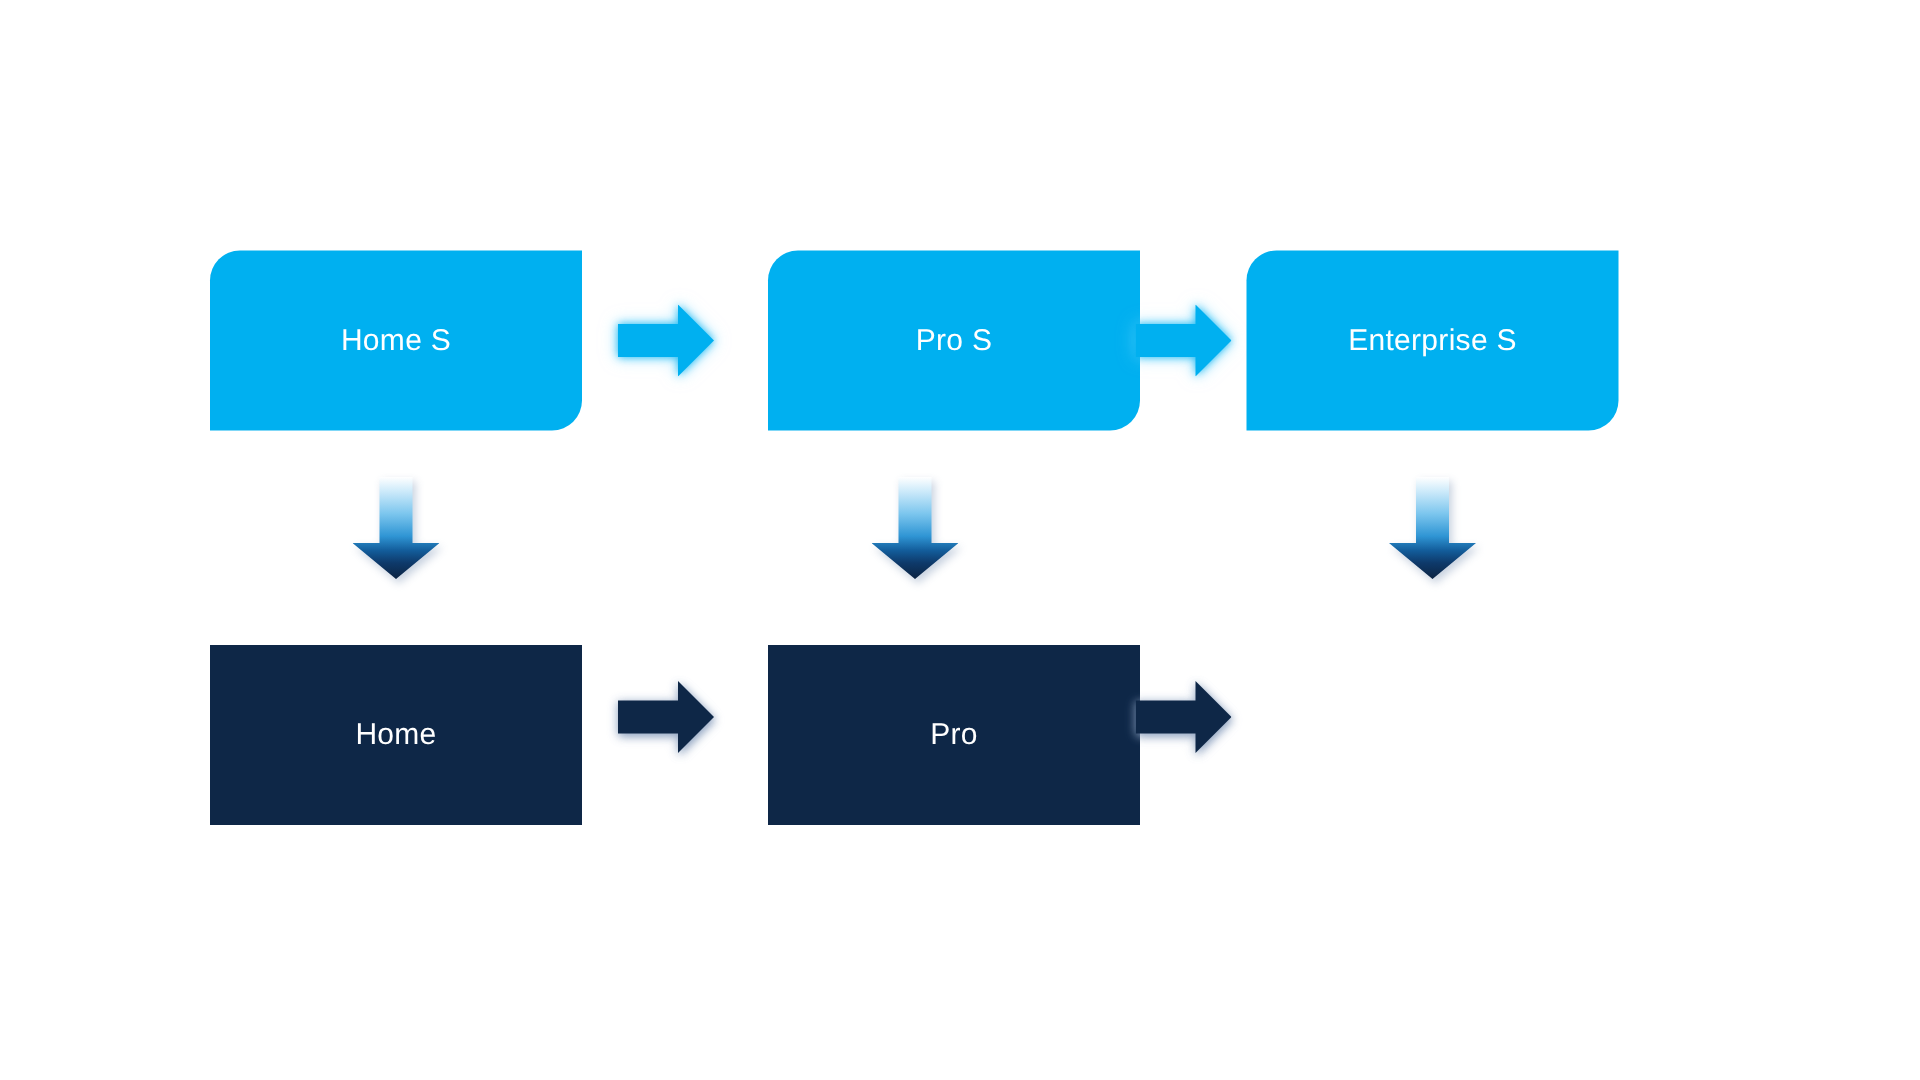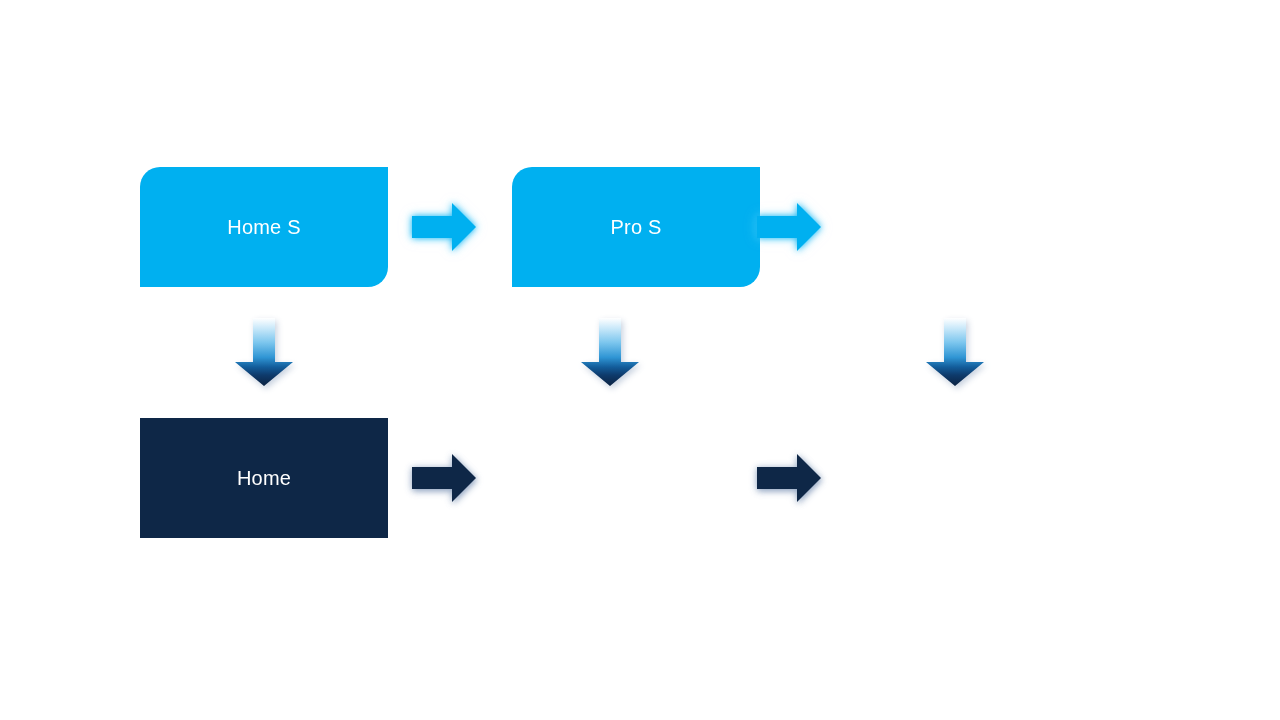--- a/index.html
+++ b/index.html
@@ -28,20 +28,21 @@
     font-weight: 400;
     letter-spacing: 0.2px;
   }
   .box-cyan {
     background: var(--cyan, #00b0f0);
     border-radius: 20px 0 20px 0;
   }
   .box-navy {
     background: var(--navy, #0e2747);
     border-radius: 0;
+    margin-top: 12px;
   }
   
   .box.r1 { top: 167px; }
   .box.r2 { top: 418px; }
   .box.c1 { left: 140px; align-items: center; }
   .box.c2 { left: 512px; }
   .box.c3 { left: 831px; }
 
   
   .rarrow {
@@ -92,20 +93,23 @@
 <body>
 
 <div class="slide">
 
   <div class="box box-cyan r1 c1">
     <span class="box-label">Home S</span>
   </div>
   <div class="box box-cyan r1 c2">
     <span class="box-label">Pro S</span>
   </div>
+  <div class="box box-cyan r1 c3">
+    <span class="box-label">Enterprise S</span>
+  </div>
 
   <div class="rarrow cyan r1 g1">
       <div class="shape"></div>
     </div>
   <div class="rarrow cyan r1 g2">
       <div class="shape"></div>
     </div>
 
   <div class="darrow d1">
       <div class="shape"></div>
@@ -113,20 +117,23 @@
   <div class="darrow d2">
       <div class="shape"></div>
     </div>
   <div class="darrow d3">
       <div class="shape"></div>
     </div>
 
   <div class="box box-navy r2 c1">
     <span class="box-label">Home</span>
   </div>
+  <div class="box box-navy r2 c2">
+    <span class="box-label">Pro</span>
+  </div>
 
   <div class="rarrow navy r2 g1">
       <div class="shape"></div>
     </div>
   <div class="rarrow navy r2 g2">
       <div class="shape"></div>
     </div>
 
 </div>
 

